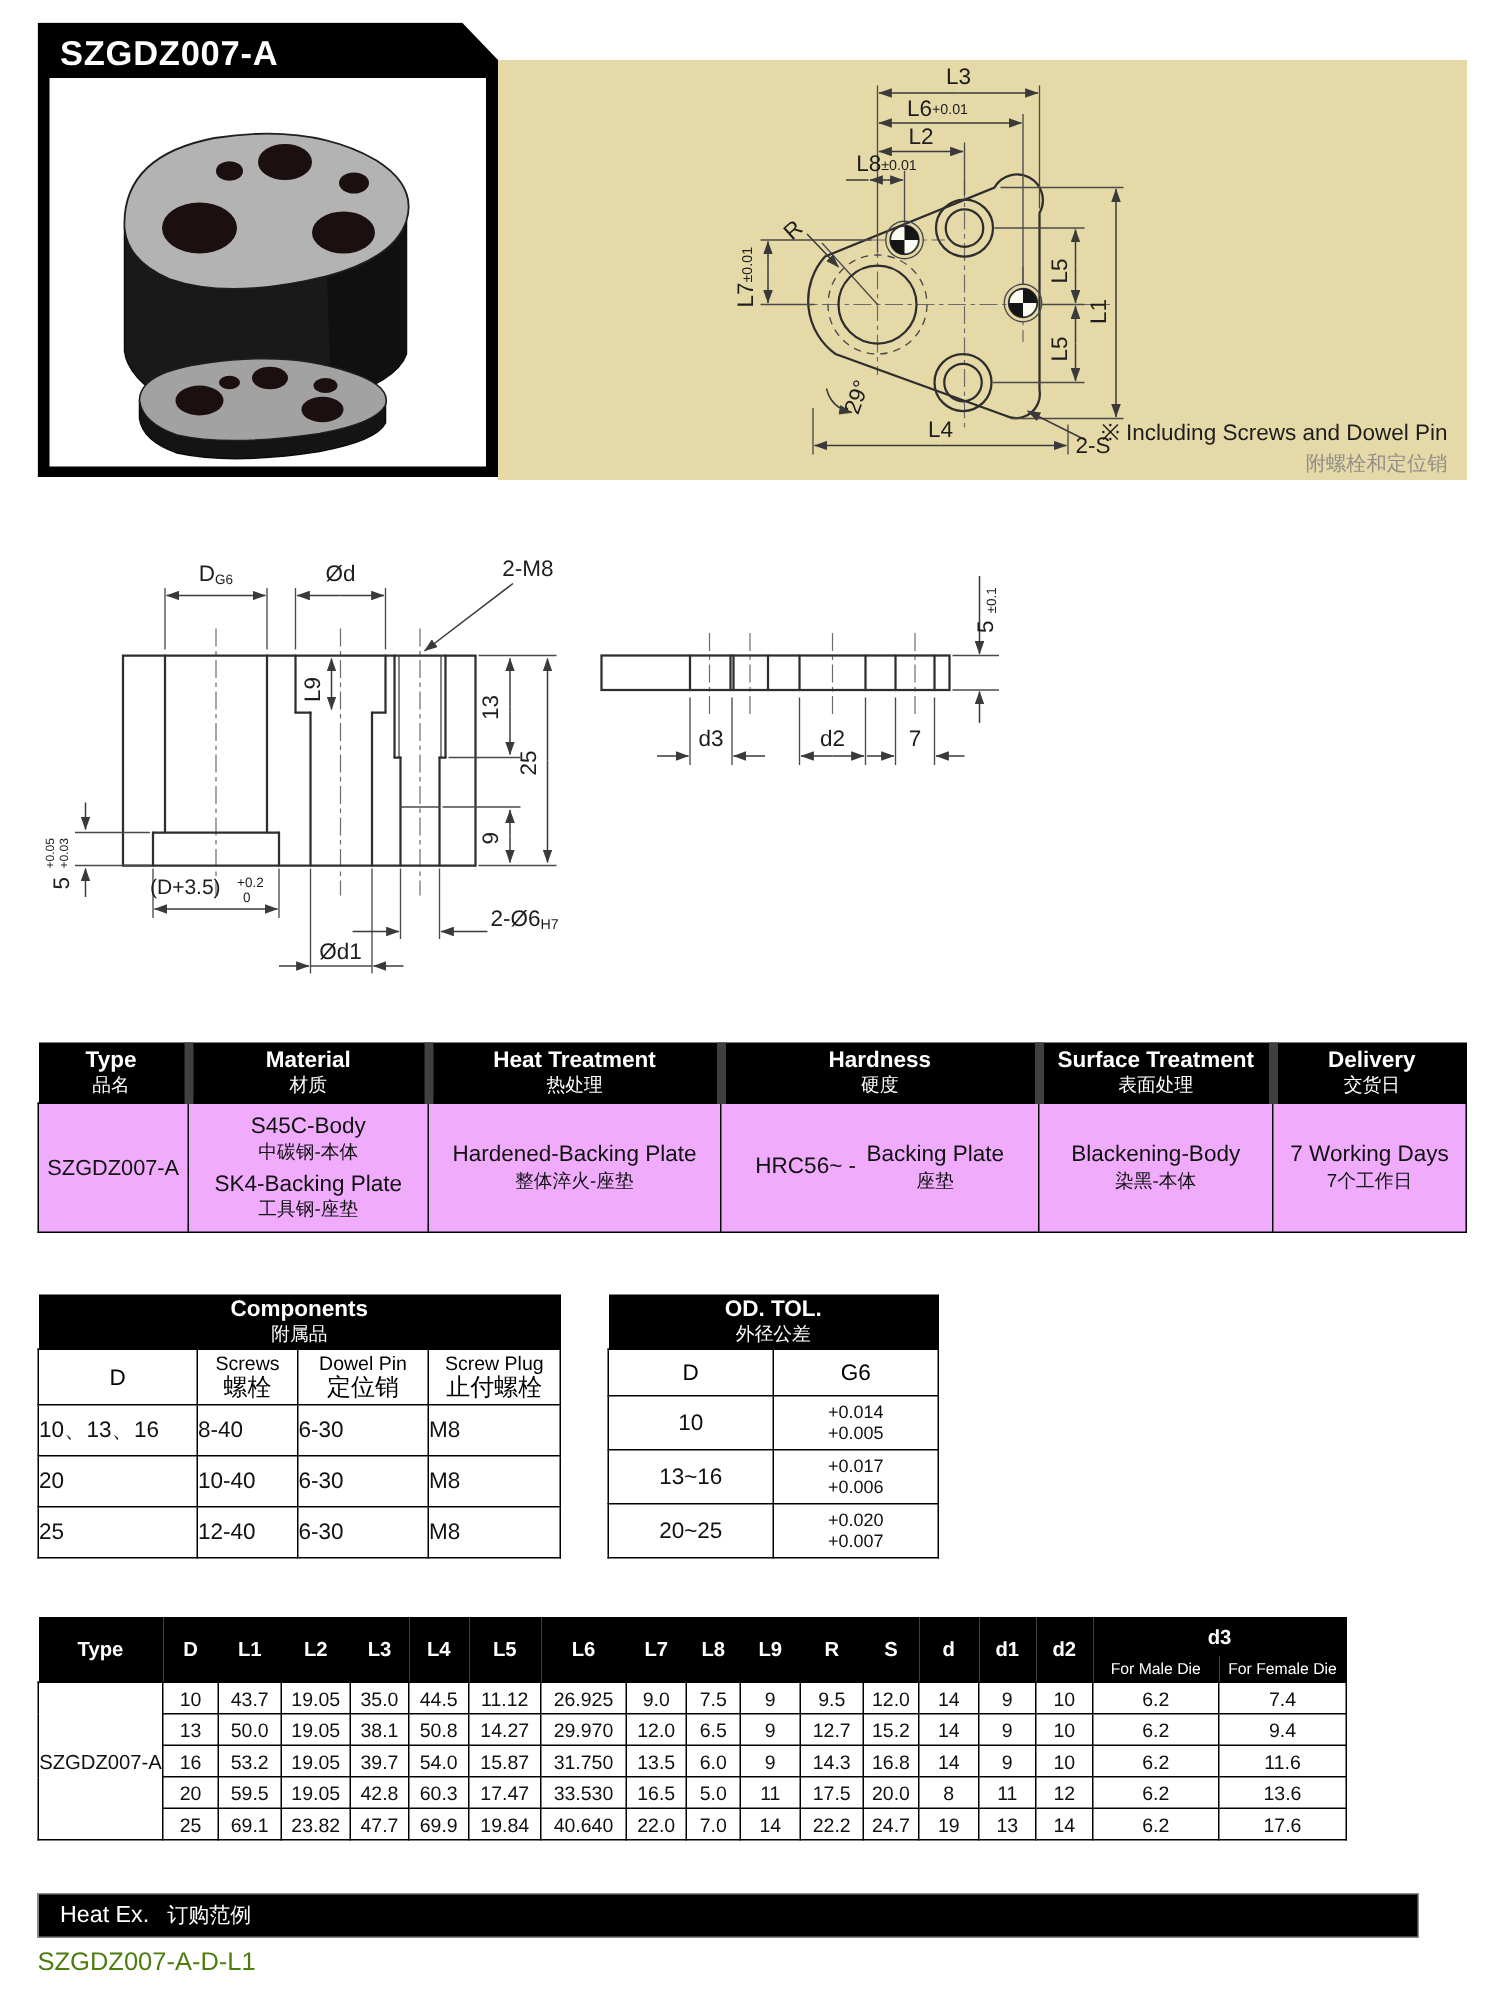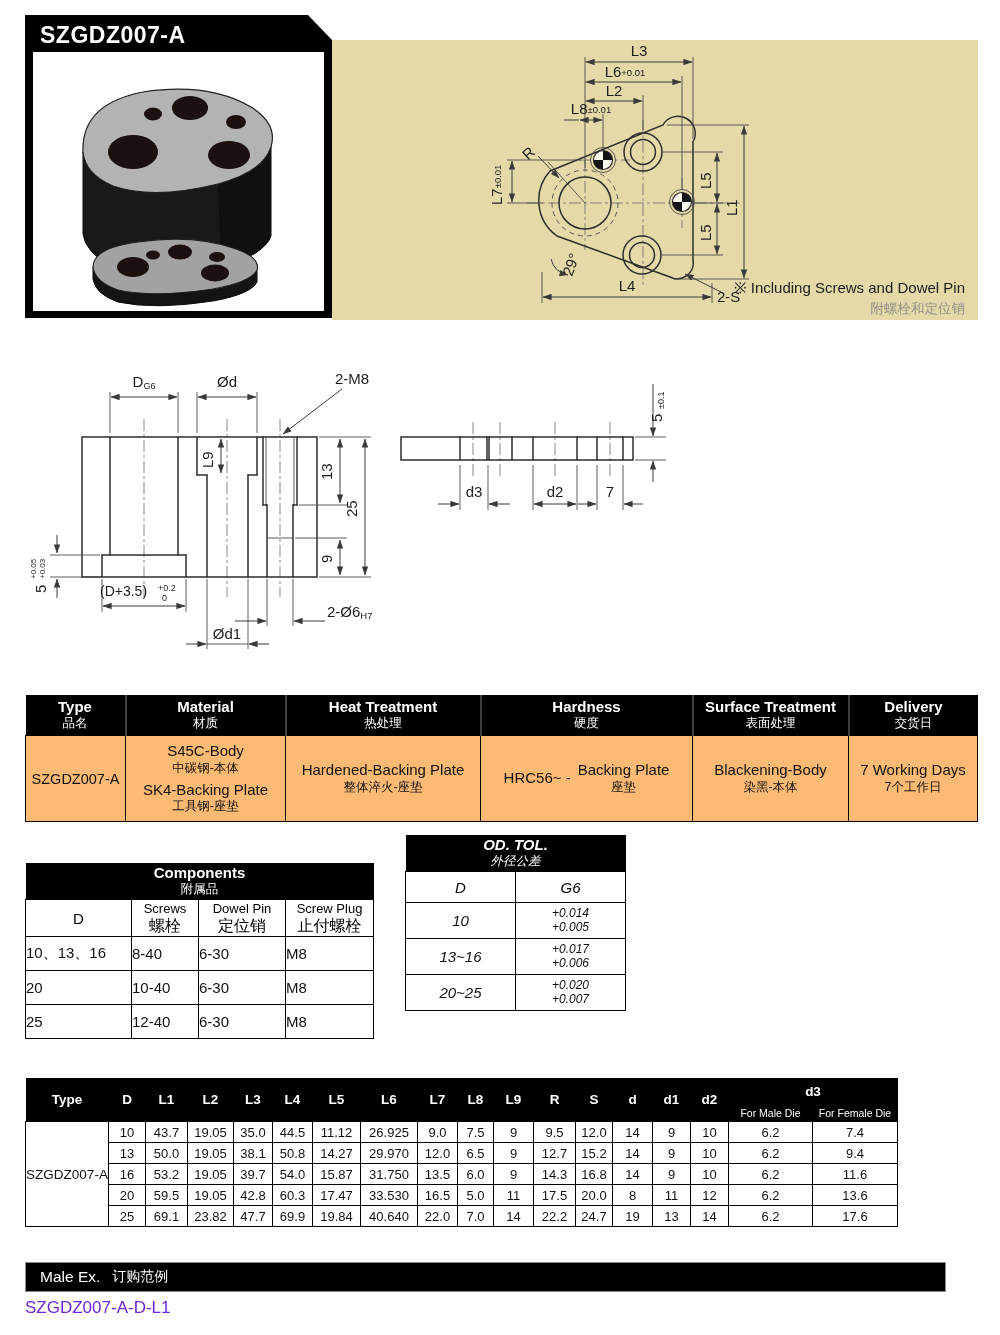--- a/index.html
+++ b/index.html
@@ -28,57 +28,57 @@
   table{border-collapse:collapse;table-layout:fixed;}
   th,td{padding:0;}
   .blackhead th{background:#000;color:#fff;font-weight:600;}
   .hd-en{font-size:15px;line-height:1.2;}
   .hd-cn{font-size:12.5px;font-weight:400;line-height:1.25;}
   .en{font-size:15px;line-height:1.25;}
   .cn{font-size:12.5px;line-height:1.25;}
 
   
   .spec{left:25px;top:695px;width:952px;}
-  .spec th{height:40px;border-left:2px solid #404040;}
+  .spec th{height:40px;border-left:6px solid #404040;}
   .spec th:first-child{border-left:none;}
-  .spec td{border:1.6px solid #000;text-align:center;vertical-align:middle;height:85px;background:#fdba74;}
+  .spec td{border:1.6px solid #000;text-align:center;vertical-align:middle;height:85px;background:#f0abfc;}
   .spec .type-val{font-size:14.5px;}
   .mat-group+.mat-group{margin-top:4px;}
   .hard-cell{display:flex;align-items:center;justify-content:center;gap:7px;}
 
   
   .components{left:25px;top:863px;width:348px;}
   .components th.title{height:36px;margin-top:13px;}
   .components .sub th{background:#fff;color:#000;border:1.6px solid #000;height:36px;font-weight:400;}
   .components td{border:1.6px solid #000;text-align:left;height:33px;font-size:15px;background:#fff;}
   .sub-en{font-size:13px;line-height:1.2;}
   .sub-cn{font-size:16px;line-height:1.2;}
   .big-d{font-size:15px;}
 
   
-  .odtol{left:405px;top:835px;width:220px;font-style:italic;}
+  .odtol{left:405px;top:863px;width:220px;}
   .odtol th.title{height:36px;}
   .odtol .sub th{background:#fff;color:#000;border:1.6px solid #000;height:30px;font-weight:400;font-size:15px;}
   .odtol td{border:1.6px solid #000;text-align:center;height:35px;font-size:15px;background:#fff;}
   .odtol td.g6 div{font-size:12px;line-height:1.15;}
 
   
   .dims{left:25px;top:1078px;width:872px;}
   .dims th{background:#000;color:#fff;font-size:13.5px;font-weight:600;}
   .dims th.sub2{font-size:10.5px;font-weight:400;height:17px;}
   .dims thead tr:first-child th{height:26px;}
   .dims td{border:1.2px solid #000;text-align:center;font-size:13px;height:20px;background:#fff;}
   .dims td.type-cell{font-size:13.5px;}
 
   
   .order-bar{left:25px;top:1262px;width:921px;height:30px;background:#000;border:1px solid #8a8a8a;
     color:#fff;display:flex;align-items:center;padding-left:14px;box-sizing:border-box;}
   .order-en{font-size:15.5px;}
   .order-cn{font-size:14px;margin-left:12px;}
-  .order-ex{left:25px;top:1298px;font-size:17px;color:#6d28d9;}
+  .order-ex{left:25px;top:1298px;font-size:17px;color:#4d7c0f;}
   .note-cn-fill{fill:#8f8f88;}
 </style>
 </head>
 <body>
 
 <div class="abs photo-panel">
   <div class="photo-title">SZGDZ007-A</div>
   <div class="photo-box">
     <svg width="291" height="259" viewBox="0 0 291 259">
 
@@ -647,16 +647,16 @@
         <td>19</td>
         <td>13</td>
         <td>14</td>
         <td>6.2</td>
         <td>17.6</td>
       </tr>
     </tbody>
 </table>
 
 <div class="abs order-bar">
-  <span class="order-en">Male Ex.</span>
+  <span class="order-en">Heat Ex.</span>
   <span class="order-cn">订购范例</span>
 </div>
 <div class="abs order-ex">SZGDZ007-A-D-L1</div>
 
 </body></html>

